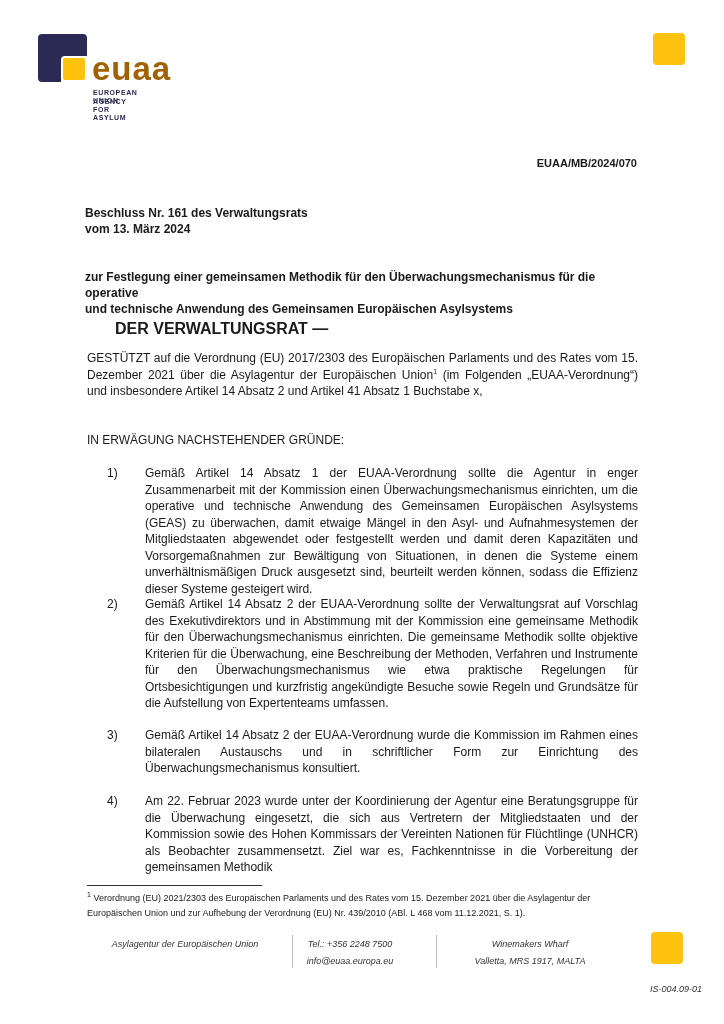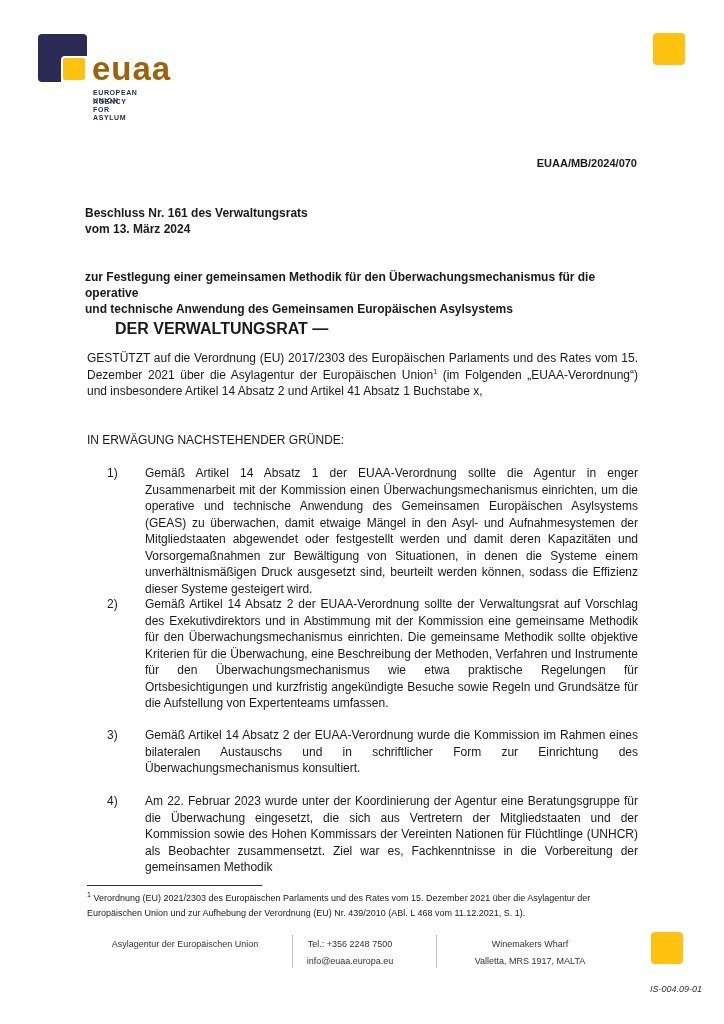--- a/index.html
+++ b/index.html
@@ -20,21 +20,21 @@
   .heading { left:87px; font-size:16px; font-weight:bold;margin-left:28px; }
   .para { left:87px; width:551px; font-size:12px; line-height:16.5px; text-align:justify; }
   .list-item { left:107px; width:531px; font-size:12px; line-height:16.5px; }
   .list-item .num { position:absolute; left:0; top:0; width:20px; }
   .list-item .txt { margin-left:38px; text-align:justify; display:block; }
   sup { font-size:7px; line-height:0; }
 
   .fn-rule { left:87px; top:885px; width:175px; height:1px; background:#333; }
   .footnote { left:87px; top:891px; width:551px; font-size:9px; line-height:15px; }
 
-  .footer-col { top:936px; font-size:9px; line-height:17px; text-align:center; color:#333; }
+  .footer-col { top:936px; font-size:9px; line-height:17px; text-align:center; color:#333;font-style:italic; }
   .footer-sep { top:935px; width:1px; height:33px; background:#bbb; }
   .doc-code { right:22px; top:984px; font-size:9px; color:#333;font-style:italic; }
 </style>
 </head>
 <body>
 
 <div class="abs">
   <div class="abs logo-block"></div>
   <div class="abs logo-cut"></div>
   <div class="abs logo-yellow"></div>

